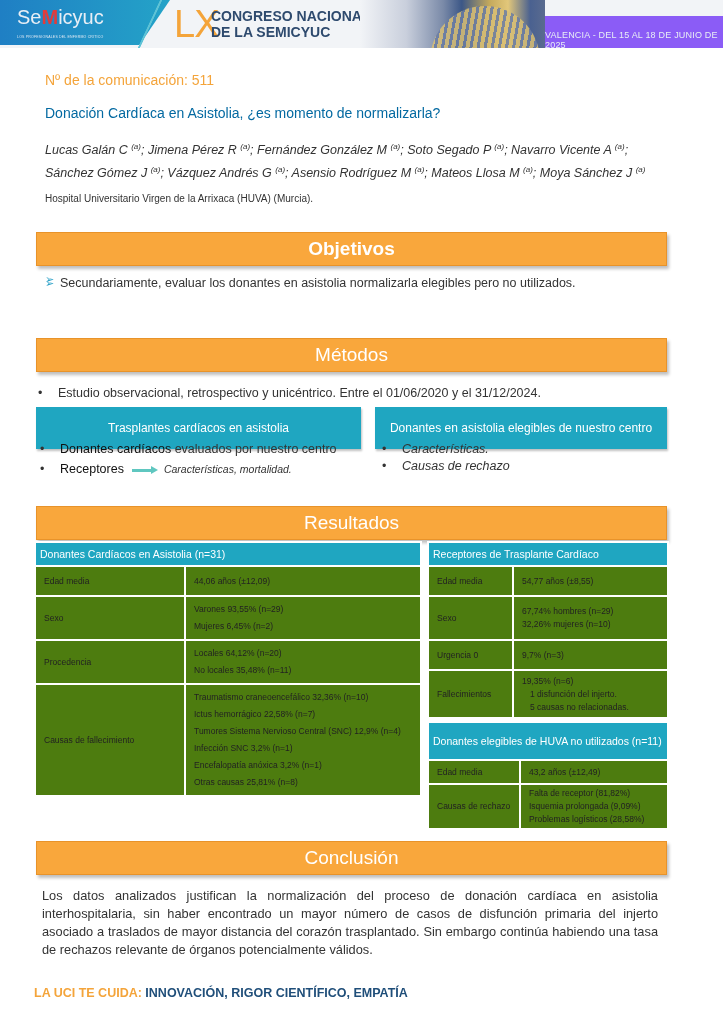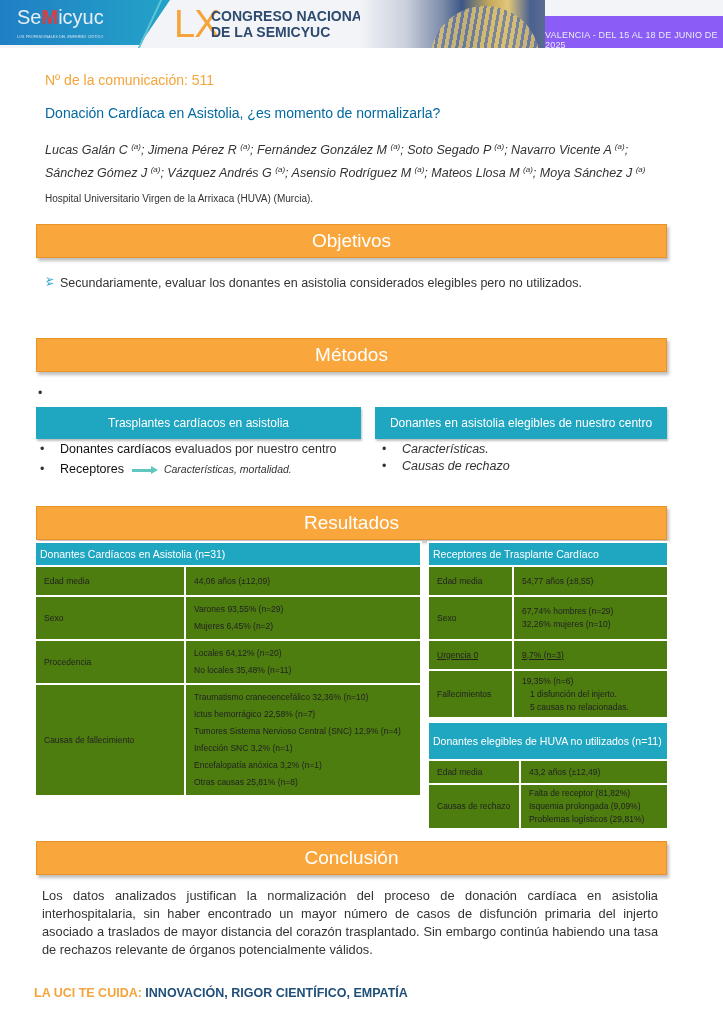--- a/index.html
+++ b/index.html
@@ -35,21 +35,21 @@
   
   .section-head { position: absolute; left: 36px; width: 631px; height: 34px; background: #f9a73c;
     color: #ffffff; font-size: 19px; display: flex; align-items: center; justify-content: center;
     box-shadow: 2px 3px 3px rgba(0,0,0,0.25); border: 1px solid #e8932a; }
 
   .bullets { position: absolute; left: 45px; width: 630px; font-size: 12.5px; color: #333; line-height: 18px; }
   .bullets li { list-style: none; position: relative; padding-left: 15px; margin-bottom: 4px; }
   .bullets li .mk { position: absolute; left: 0; top: 0; color: #2aa0c7; font-size: 11px; }
 
   
-  .teal-head { position: absolute; height: 32px; background: #1fa6c1; color: #ffffff; font-size: 12px;
+  .teal-head { position: absolute; height: 42px; background: #1fa6c1; color: #ffffff; font-size: 12px;
     display: flex; align-items: center; justify-content: center; box-shadow: 1px 2px 2px rgba(0,0,0,0.25); }
 
   .sub-list { position: absolute; font-size: 12.5px; color: #333; line-height: 17px; }
   .sub-list .row { position: relative; padding-left: 22px; }
   .sub-list .dot { position: absolute; left: 2px; top: 0; }
   .sub-list b { font-weight: normal; color: #111; }
   .sub-list .it { font-style: italic; font-size: 10.5px; }
   .arrow-l { display: inline-block; width: 34px; height: 9px; position: relative; vertical-align: middle; margin: 0 2px 0 6px; }
   .arrow-l:before { content: ""; position: absolute; left: 0; top: 0; width: 3px; height: 8px; background: #2aa0c7; }
   .arrow-l:after { content: ""; position: absolute; left: 0; top: 6px; width: 30px; height: 2.5px; background: #2aa0c7; }
@@ -92,29 +92,29 @@
       <div class="dome"></div>
     </div>
   <div class="banner-date">VALENCIA - DEL 15 AL 18 DE JUNIO DE 2025</div>
 </div>
 
 <div class="comm-no">Nº de la comunicación: 511</div>
 <div class="title">Donación Cardíaca en Asistolia, ¿es momento de normalizarla?</div>
 <div class="authors" id="authors"><span>Lucas Galán C</span> <sup>(a)</sup>; <span>Jimena Pérez R</span> <sup>(a)</sup>; <span>Fernández González M</span> <sup>(a)</sup>; <span>Soto Segado P</span> <sup>(a)</sup>; <span>Navarro Vicente A</span> <sup>(a)</sup>; <br><span>Sánchez Gómez J</span> <sup>(a)</sup>; <span>Vázquez Andrés G</span> <sup>(a)</sup>; <span>Asensio Rodríguez M</span> <sup>(a)</sup>; <span>Mateos Llosa M</span> <sup>(a)</sup>; <span>Moya Sánchez J</span> <sup>(a)</sup></div>
 <div class="hospital">Hospital Universitario Virgen de la Arrixaca (HUVA) (Murcia).</div>
 
-<div class="section-head" style="top:224px;">Objetivos</div>
+<div class="section-head" style="top:232px;font-weight:bold;">Objetivos</div>
 <ul class="bullets" style="top:270px;">
   <li><span class="mk">➢</span></li>
-  <li><span class="mk">➢</span><span>Secundariamente, evaluar los donantes en asistolia considerados elegibles pero no utilizados.</span></li>
+  <li><span class="mk">➢</span><span>Secundariamente, evaluar los donantes en asistolia normalizarla elegibles pero no utilizados.</span></li>
 </ul>
 
 <div class="section-head" style="top:338px;">Métodos</div>
 <div class="sub-list" style="left:36px; top:385px; width:640px;">
-  <div class="row"><span class="dot">•</span></div>
+  <div class="row"><span class="dot">•</span><span>Estudio observacional, retrospectivo y unicéntrico. Entre el 01/06/2020 y el 31/12/2024.</span></div>
 </div>
 
 <div class="teal-head" style="left:36px; top:407px; width:325px;">Trasplantes cardíacos en asistolia</div>
 <div class="teal-head" style="left:375px; top:407px; width:292px;">Donantes en asistolia elegibles de nuestro centro</div>
 
 <div class="sub-list" style="left:38px; top:441px; width:330px;">
   <div class="row"><span class="dot">•</span><b>Donantes cardíacos</b><span> evaluados por nuestro centro</span></div>
   <div class="row" style="margin-top:3px;"><span class="dot">•</span><b>Receptores</b><span class="arrow-r"></span><span class="it">Características, mortalidad.</span></div>
 </div>
 <div class="sub-list" style="left:380px; top:441px; width:290px; font-style:italic;">
@@ -178,21 +178,21 @@
           <span class="line">54,77 años (±8,55)</span>
         </td>
       </tr>
       <tr style="height: 44px;">
         <td class="k">Sexo</td>
         <td>
           <span class="line">67,74% hombres (n=29)</span>
           <span class="line">32,26% mujeres (n=10)</span>
         </td>
       </tr>
-      <tr style="height: 30px; text-decoration: underline;">
+      <tr style="height: 30px;">
         <td class="k">Urgencia 0</td>
         <td>
           <span class="line">9,7% (n=3)</span>
         </td>
       </tr>
       <tr style="height: 48px;">
         <td class="k">Fallecimientos</td>
         <td>
           <span class="line">19,35% (n=6)</span>
           <span class="line" style="padding-left: 8px;">1 disfunción del injerto.</span>
@@ -213,21 +213,21 @@
         <td class="k">Edad media</td>
         <td>
           <span class="line">43,2 años (±12,49)</span>
         </td>
       </tr>
       <tr style="height: 42px;">
         <td class="k">Causas de rechazo</td>
         <td>
           <span class="line">Falta de receptor (81,82%)</span>
           <span class="line">Isquemia prolongada (9,09%)</span>
-          <span class="line">Problemas logísticos (29,81%)</span>
+          <span class="line">Problemas logísticos (28,58%)</span>
         </td>
       </tr>
     </tbody>
 </table>
 
 <div class="section-head" style="top:841px;">Conclusión</div>
 <div class="conclusion">Los datos analizados justifican la normalización del proceso de donación cardíaca en asistolia interhospitalaria, sin haber encontrado un mayor número de casos de disfunción primaria del injerto asociado a traslados de mayor distancia del corazón trasplantado. Sin embargo continúa habiendo una tasa de rechazos relevante de órganos potencialmente válidos.</div>
 
 <div class="footer-slogan">
   <span class="a">LA UCI TE CUIDA:</span><span class="b"> INNOVACIÓN, RIGOR CIENTÍFICO, EMPATÍA</span>

